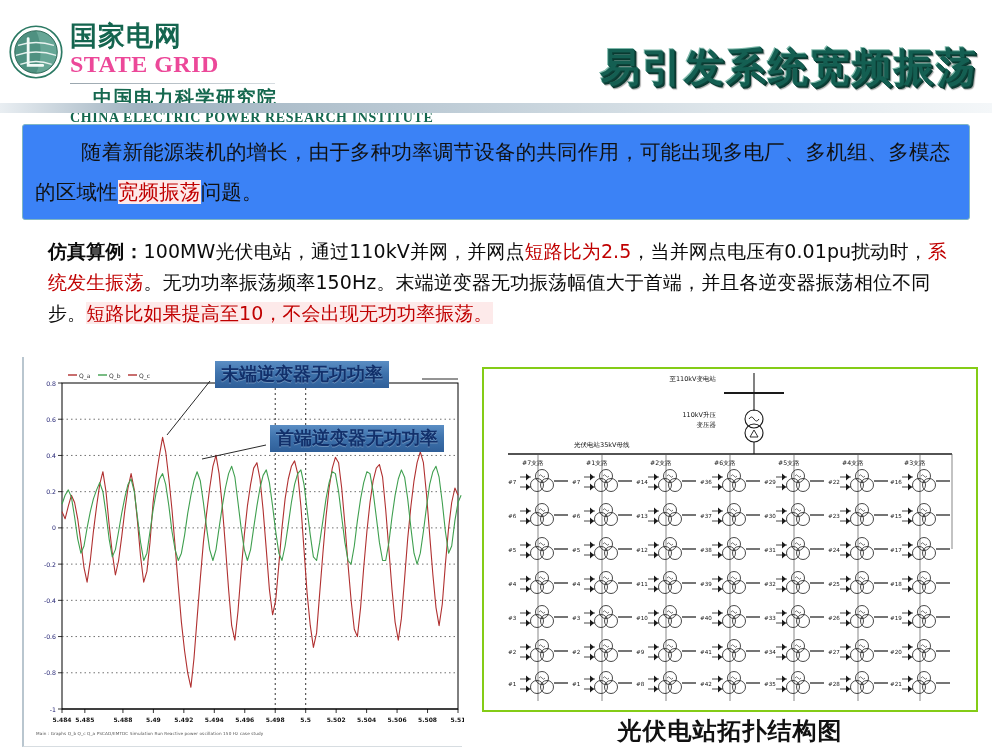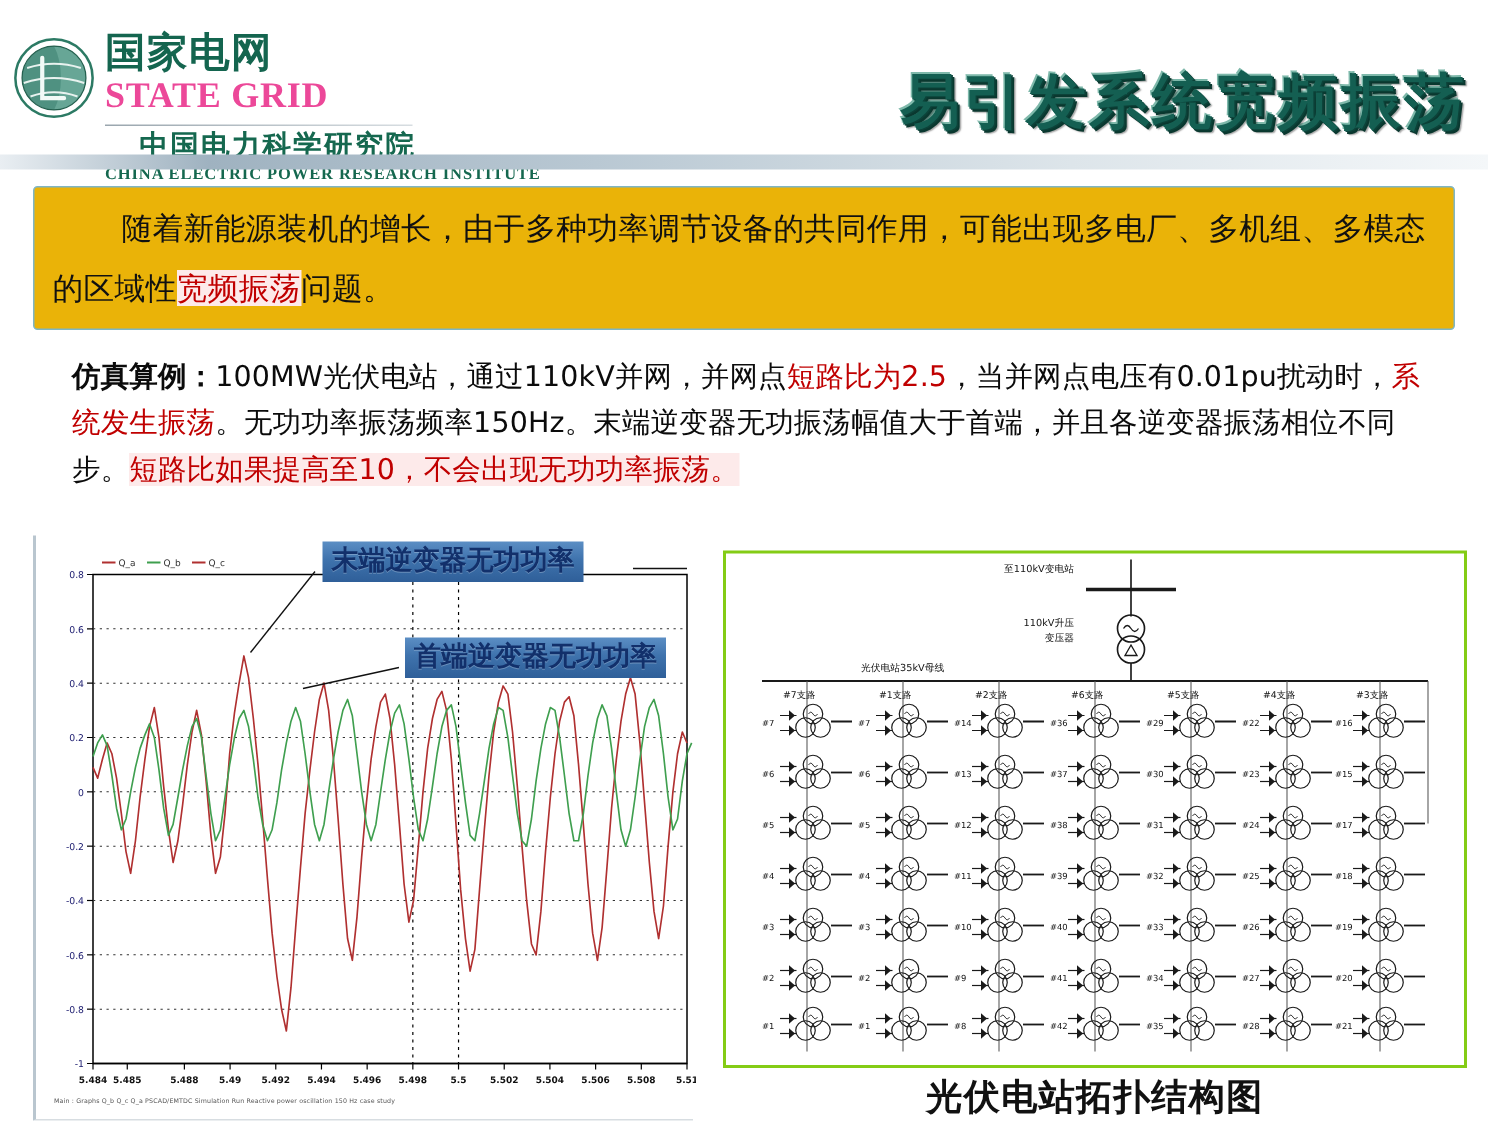--- a/index.html
+++ b/index.html
@@ -32,21 +32,21 @@
     background: linear-gradient(to right, #9aa6ae, #d7dde1);
     margin: 5px 0 3px 0;
   }
   .inst-cn {
     font-family: "DejaVu Sans", sans-serif;
     font-size: 19px; font-weight: bold; color: #15684f;
     letter-spacing: 1.5px; line-height: 1.1; padding-left: 23px;
   }
   .inst-en {
     font-family: "Liberation Serif", serif;
-    font-size: 11px; font-weight: bold; color: #15684f;
+    font-size: 14px; font-weight: bold; color: #15684f;
     letter-spacing: 0.6px; margin-top: 2px;
   }
 
   .slide-title {
     position: absolute; right: 14px; top: 24px;
     font-family: "DejaVu Sans", sans-serif;
     font-size: 40px; font-weight: bold;
     color: #145f52;
     letter-spacing: 2px;
     text-shadow:
@@ -60,21 +60,21 @@
   .header-bar {
     position: absolute; left: 0; top: 103px; width: 992px; height: 10px;
     background: linear-gradient(to right, #e9eef2 0%, #9fb2c0 14%, #b9c8d3 40%, #dde5ea 72%, #f4f7f9 100%);
   }
 
   
   .note-box {
     position: absolute; left: 22px; top: 124px; width: 948px; height: 96px;
     border: 1px solid #7fb6c4;
     border-radius: 3px;
-    background: #eab308;
+    background: #3b82f6;
   }
   .note-text {
     font-family: "DejaVu Sans", sans-serif;
     font-size: 20.5px; color: #111111; line-height: 40px;
     padding: 7px 10px 0 12px;
     letter-spacing: 0.2px;
   }
   .indent { display: inline-block; width: 46px; }
   .hl-red { color: #c00000; background: #fdeaea; }
 

